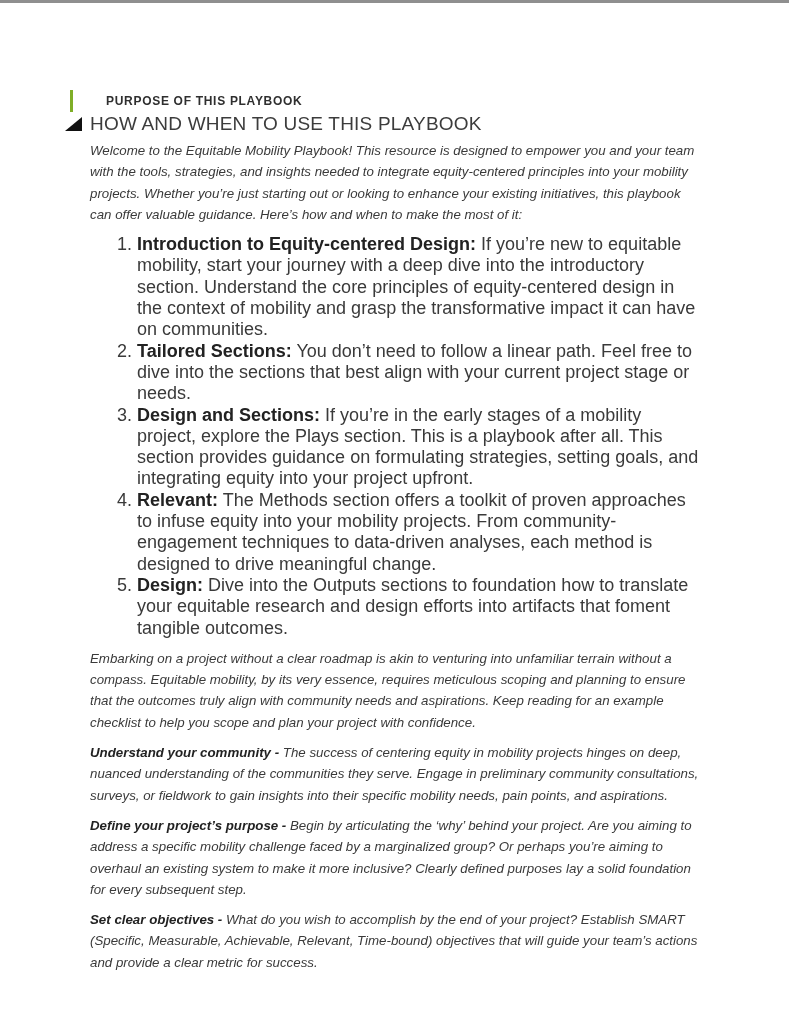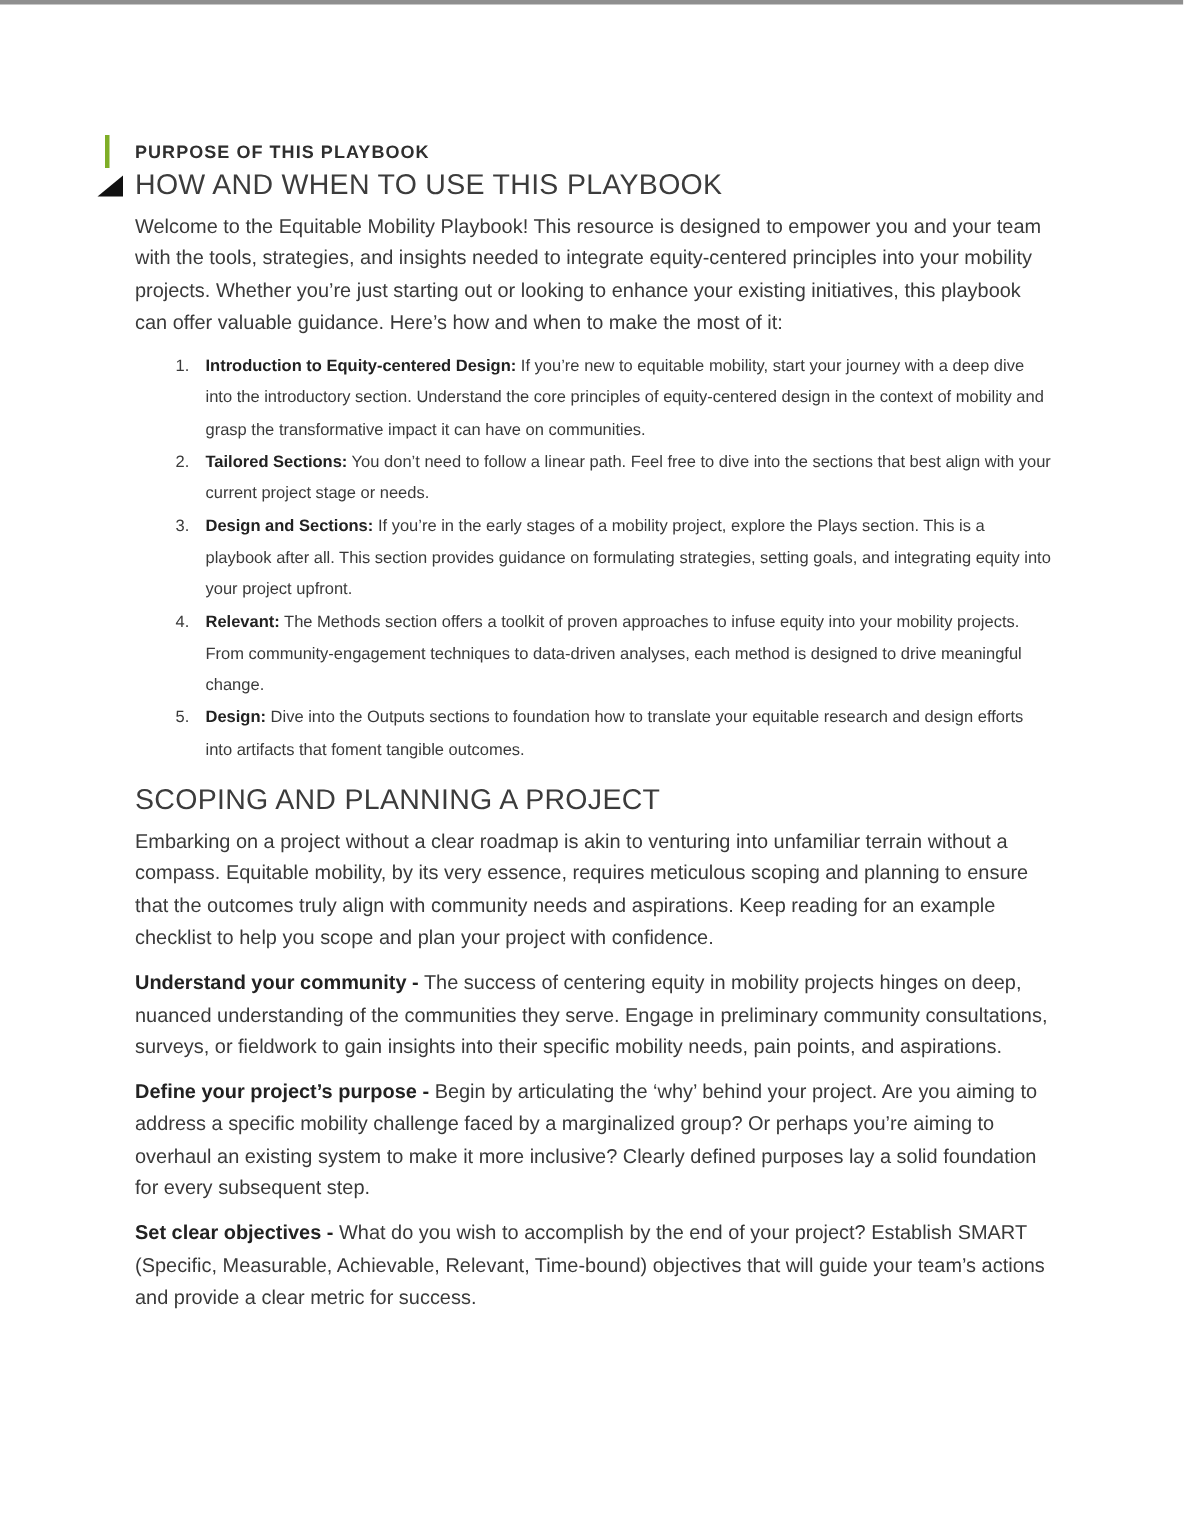--- a/index.html
+++ b/index.html
@@ -23,20 +23,21 @@
     position: absolute;
     top: 90px;
     left: 90px;
     width: 611px;
   }
   .kicker-row {
     display: flex;
     align-items: center;
     margin-left: -20px;
     height: 22px;
+    gap: 16px;
   }
   .kicker-bar {
     width: 3px;
     height: 22px;
     background: #7fae27;
     margin-right: 17px;
     flex: 0 0 auto;
   }
   .kicker {
     font-size: 12px;
@@ -65,28 +66,29 @@
     color: #3c3c3c;
     letter-spacing: 0.2px;
     line-height: 22px;
   }
   h2 { margin-top: 12px; }
   p.body {
     margin: 5px 0 9px 0;
     font-size: 13.3px;
     line-height: 21.3px;
     color: #3a3a3a;
+    font-style: italic;
   }
   p.body b, ol.list b { color: #222222; }
   ol.list {
     margin: 0 0 9px 0;
     padding: 0 0 0 47px;
     list-style: none;
     counter-reset: item;
-    font-size: 11px;
+    font-size: 18px;
     line-height: 21.3px;
     color: #3a3a3a;
   }
   ol.list li {
     position: relative;
     counter-increment: item;
   }
   ol.list li::before {
     content: counter(item) ".";
     position: absolute;
@@ -130,21 +132,20 @@
       <li>
         <b>Relevant:</b>
         <span>The Methods section offers a toolkit of proven approaches to infuse equity into your mobility projects. From community-engagement techniques to data-driven analyses, each method is designed to drive meaningful change.</span>
       </li>
       <li>
         <b>Design:</b>
         <span>Dive into the Outputs sections to foundation how to translate your equitable research and design efforts into artifacts that foment tangible outcomes.</span>
       </li>
     </ol>
 
-    <h2>SCOPING AND PLANNING A PROJECT</h2>
 
     <p class="body">Embarking on a project without a clear roadmap is akin to venturing into unfamiliar terrain without a compass. Equitable mobility, by its very essence, requires meticulous scoping and planning to ensure that the outcomes truly align with community needs and aspirations. Keep reading for an example checklist to help you scope and plan your project with confidence.</p>
 
     <p class="body">
       <b>Understand your community -</b>
       <span>The success of centering equity in mobility projects hinges on deep, nuanced understanding of the communities they serve. Engage in preliminary community consultations, surveys, or fieldwork to gain insights into their specific mobility needs, pain points, and aspirations.</span>
     </p>
 
     <p class="body">
       <b>Define your project’s purpose -</b>

